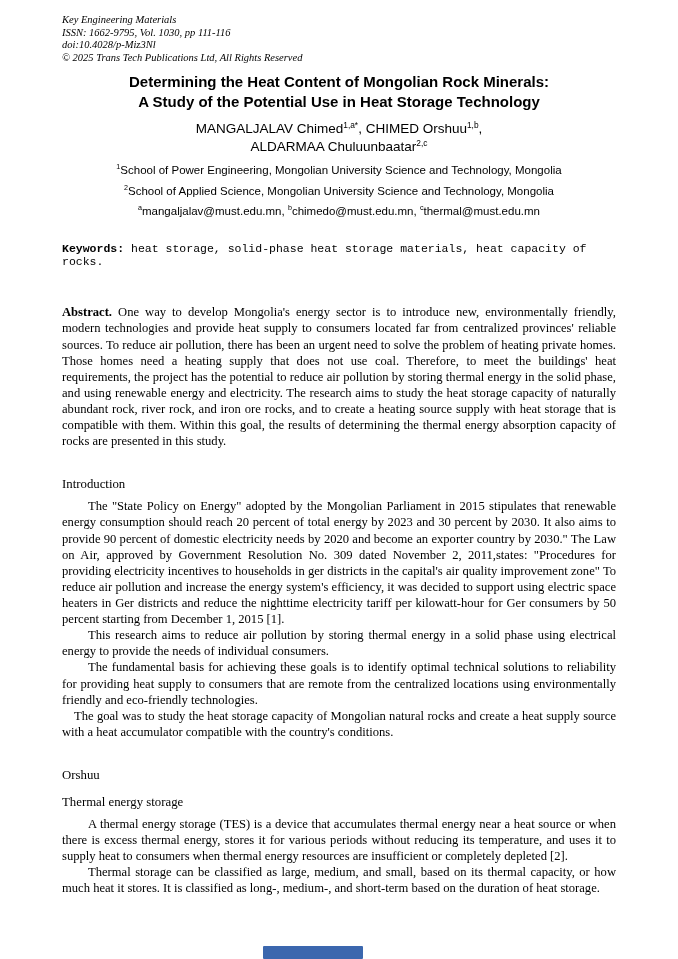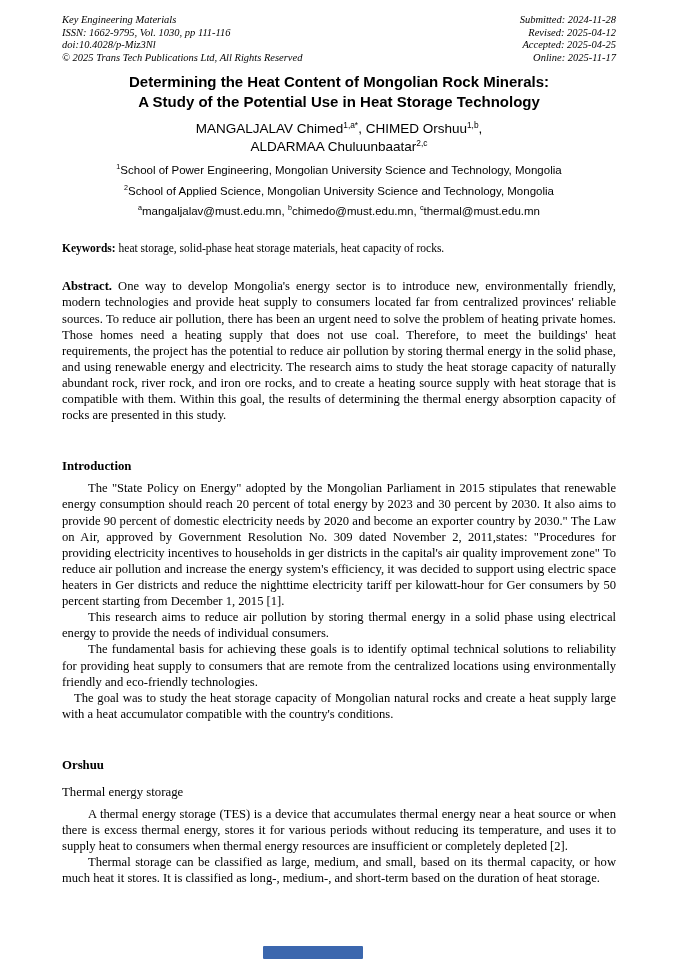--- a/index.html
+++ b/index.html
@@ -49,37 +49,37 @@
     font-size: 11.5px;
   }
   .emails {
     margin-top: 8px;
     text-align: center;
     font-family: "Liberation Sans", sans-serif;
     font-size: 11.5px;
   }
   .keywords {
     margin-top: 25px;
-    font-family: Liberation Serif, serif;
+    font-family: Liberation Mono, monospace;
     font-size: 11.5px;
   }
   
   .para {
     font-size: 12.6px;
     line-height: 1.28;
     text-align: justify;
   }
-  .abstract { margin-top: 24px; }
+  .abstract { margin-top: 36px; }
   .indent { text-indent: 26px; }
   .indent-sm { text-indent: 12px; }
   .section-heading {
-    margin-top: 36px;
+    margin-top: 28px;
     margin-bottom: 6px;
     font-size: 12.8px;
-    font-weight: bold;
+    font-weight: normal;
     font-family: "Liberation Serif", serif;
   }
   .sub-heading {
     margin-top: 12px;
     margin-bottom: 6px;
     font-size: 12.8px;
     font-weight: normal;
     font-family: "Liberation Serif", serif;
   }
   .footer-bar {
@@ -96,26 +96,20 @@
 
 <div class="page">
 
   <div class="meta-row">
     <div class="meta-left">
       <div>Key Engineering Materials</div>
       <div>ISSN: 1662-9795, Vol. 1030, pp 111-116</div>
       <div>doi:10.4028/p-Miz3Nl</div>
       <div>© 2025 Trans Tech Publications Ltd, All Rights Reserved</div>
     </div>
-    <div class="meta-right">
-      <div>Submitted: 2024-11-28</div>
-      <div>Revised: 2025-04-12</div>
-      <div>Accepted: 2025-04-25</div>
-      <div>Online: 2025-11-17</div>
-    </div>
   </div>
 
   <h1 class="title">
     <span>Determining the Heat Content of Mongolian Rock Minerals:</span><br>
     <span>A Study of the Potential Use in Heat Storage Technology</span>
   </h1>
 
   <div class="authors">
     <div><span>MANGALJALAV Chimed</span><sup>1,a*</sup><span>, </span><span>CHIMED Orshuu</span><sup>1,b</sup><span>,</span></div>
     <div><span>ALDARMAA Chuluunbaatar</span><sup>2,c</sup></div>
@@ -129,21 +123,21 @@
 
   <p class="keywords"><b>Keywords:</b> <span>heat storage, solid-phase heat storage materials, heat capacity of rocks.</span></p>
 
   <p class="para abstract"><b>Abstract.</b> <span>One way to develop Mongolia's energy sector is to introduce new, environmentally friendly, modern technologies and provide heat supply to consumers located far from centralized provinces'  reliable sources. To reduce air pollution, there has been an urgent need to solve the problem of heating private homes. Those homes need a heating supply that does not use coal. Therefore, to meet the buildings' heat requirements, the project has the potential to reduce air pollution by storing thermal energy in the solid phase, and using renewable energy and electricity. The research aims to study the heat storage capacity of naturally abundant rock, river rock, and iron ore rocks,  and to create a heating source supply with heat storage that is compatible with them. Within this goal, the results of determining the thermal energy absorption capacity of rocks are presented in this study.</span></p>
 
   <h2 class="section-heading">Introduction</h2>
 
   <p class="para indent">The "State Policy on Energy" adopted by the Mongolian Parliament in 2015 stipulates that renewable energy consumption should reach 20 percent of total energy by 2023 and 30 percent by 2030. It also aims to provide 90 percent of domestic electricity needs by 2020 and become an exporter country by 2030."  The Law on Air, approved by Government Resolution No. 309 dated November 2, 2011,states: "Procedures for providing electricity incentives to households in ger districts in the capital's air quality improvement zone" To reduce air pollution and increase the energy system's efficiency, it was decided to support using electric space heaters in Ger districts and reduce the nighttime electricity tariff per kilowatt-hour for Ger consumers by 50 percent starting from December 1, 2015 [1].</p>
   <p class="para indent">This research aims to reduce air pollution by storing thermal energy in a solid phase using electrical energy to provide the needs of individual consumers.</p>
   <p class="para indent">The fundamental basis for achieving these goals is to identify optimal technical solutions to reliability for providing heat supply to consumers that are remote from the centralized locations using environmentally friendly and eco-friendly technologies.</p>
-  <p class="para indent-sm">The goal was to study the heat storage capacity of Mongolian natural rocks and create a heat supply large with a heat accumulator compatible with the country's conditions.</p>
+  <p class="para indent-sm">The goal was to study the heat storage capacity of Mongolian natural rocks and create a heat supply source with a heat accumulator compatible with the country's conditions.</p>
 
   <h2 class="section-heading">Orshuu</h2>
 
   <h3 class="sub-heading">Thermal energy storage</h3>
 
   <p class="para indent">A thermal energy storage (TES) is a device that accumulates thermal energy near a heat source or when there is excess thermal energy, stores it for various periods without reducing its temperature, and uses it to supply heat to consumers when thermal energy resources are insufficient or completely depleted [2].</p>
   <p class="para indent">Thermal storage can be classified as large, medium, and small, based on its thermal capacity, or how much heat it stores. It is classified as long-, medium-, and short-term based on the duration of heat storage.</p>
 
   <div class="footer-bar" style="background:#3b67ae"></div>
 

